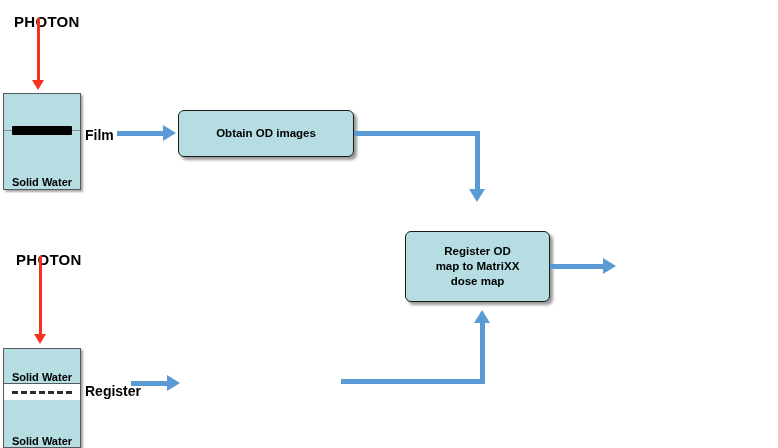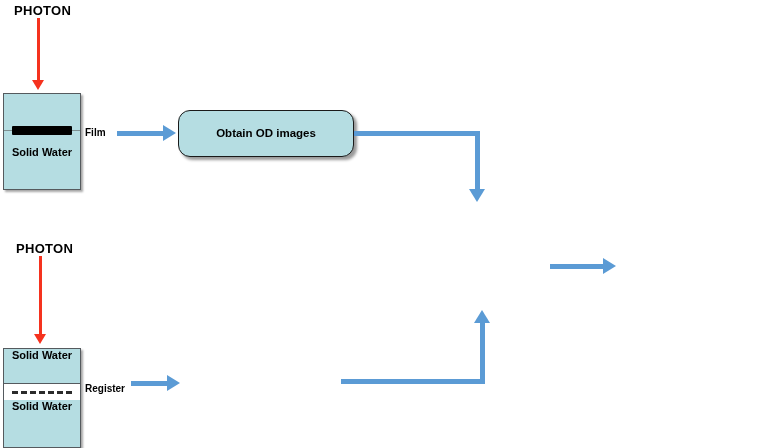--- a/index.html
+++ b/index.html
@@ -16,28 +16,29 @@
     height: 448px;
     background: #ffffff;
     overflow: hidden;
   }
 
   
   .abs { position: absolute; }
 
   
   .photon-label {
-    font-size: 13px;
+    font-size: 15px;
     font-weight: bold;
     color: #000000;
     letter-spacing: 0.3px;
     white-space: nowrap;
+    margin-top: 10px;
   }
   .edge-label {
-    font-size: 10px;
+    font-size: 14px;
     font-weight: bold;
     color: #000000;
     white-space: nowrap;
   }
 
   
   .red-arrow-shaft {
     position: absolute;
     width: 3px;
     background: #f5321e;
@@ -57,21 +58,21 @@
     box-sizing: border-box;
     border: 1px solid #555a5e;
     background: #b5dde2;
     box-shadow: 2px 2px 2px rgba(0,0,0,0.35);
   }
   .phantom-slab {
     position: absolute;
     box-sizing: border-box;
     background: #b5dde2;
     display: flex;
-    align-items: flex-start;
+    align-items: flex-end;
     justify-content: center;
   }
   .slab-text {
     font-size: 11px;
     font-weight: bold;
     color: #000000;
     white-space: nowrap;
   }
   
   .film-line {
@@ -100,21 +101,21 @@
     height: 0;
     border-top: 3px dashed #2b2b2b;
   }
 
   
   .proc-box {
     position: absolute;
     box-sizing: border-box;
     background: #b5dde2;
     border: 1.5px solid #1a1a1a;
-    border-radius: 12px;
+    border-radius: 6px;
     box-shadow: 3px 3px 3px rgba(0,0,0,0.40);
     display: flex;
     align-items: center;
     padding: 4px 10px;
   }
   .proc-box.center { justify-content: center; text-align: center; }
   .proc-box.left   { justify-content: flex-start; text-align: left; }
   .proc-text {
     font-size: 11.5px;
     font-weight: bold;
@@ -212,18 +213,23 @@
   <div class="abs edge-label" style="left:85px; top:383px;">Register</div>
 
   <div class="blue-h" style="left:131px; top:381px; width:36px;"></div>
   <div class="blue-head-right" style="left:167px; top:375px;"></div>
 
 
   <div class="blue-h" style="left:341px; top:379px; width:144px;"></div>
   <div class="blue-v" style="left:480px; top:323px; height:58px;"></div>
   <div class="blue-head-up" style="left:474px; top:310px;"></div>
 
+  <div class="proc-box center" style="left:405px; top:231px; width:145px; height:71px;">
+    <span class="proc-text">Register OD
+map to MatriXX
+dose map</span>
+  </div>
 
   <div class="blue-h" style="left:550px; top:264px; width:53px;"></div>
   <div class="blue-head-right" style="left:603px; top:258px;"></div>
 
 
 </div>
 
 </body></html>

